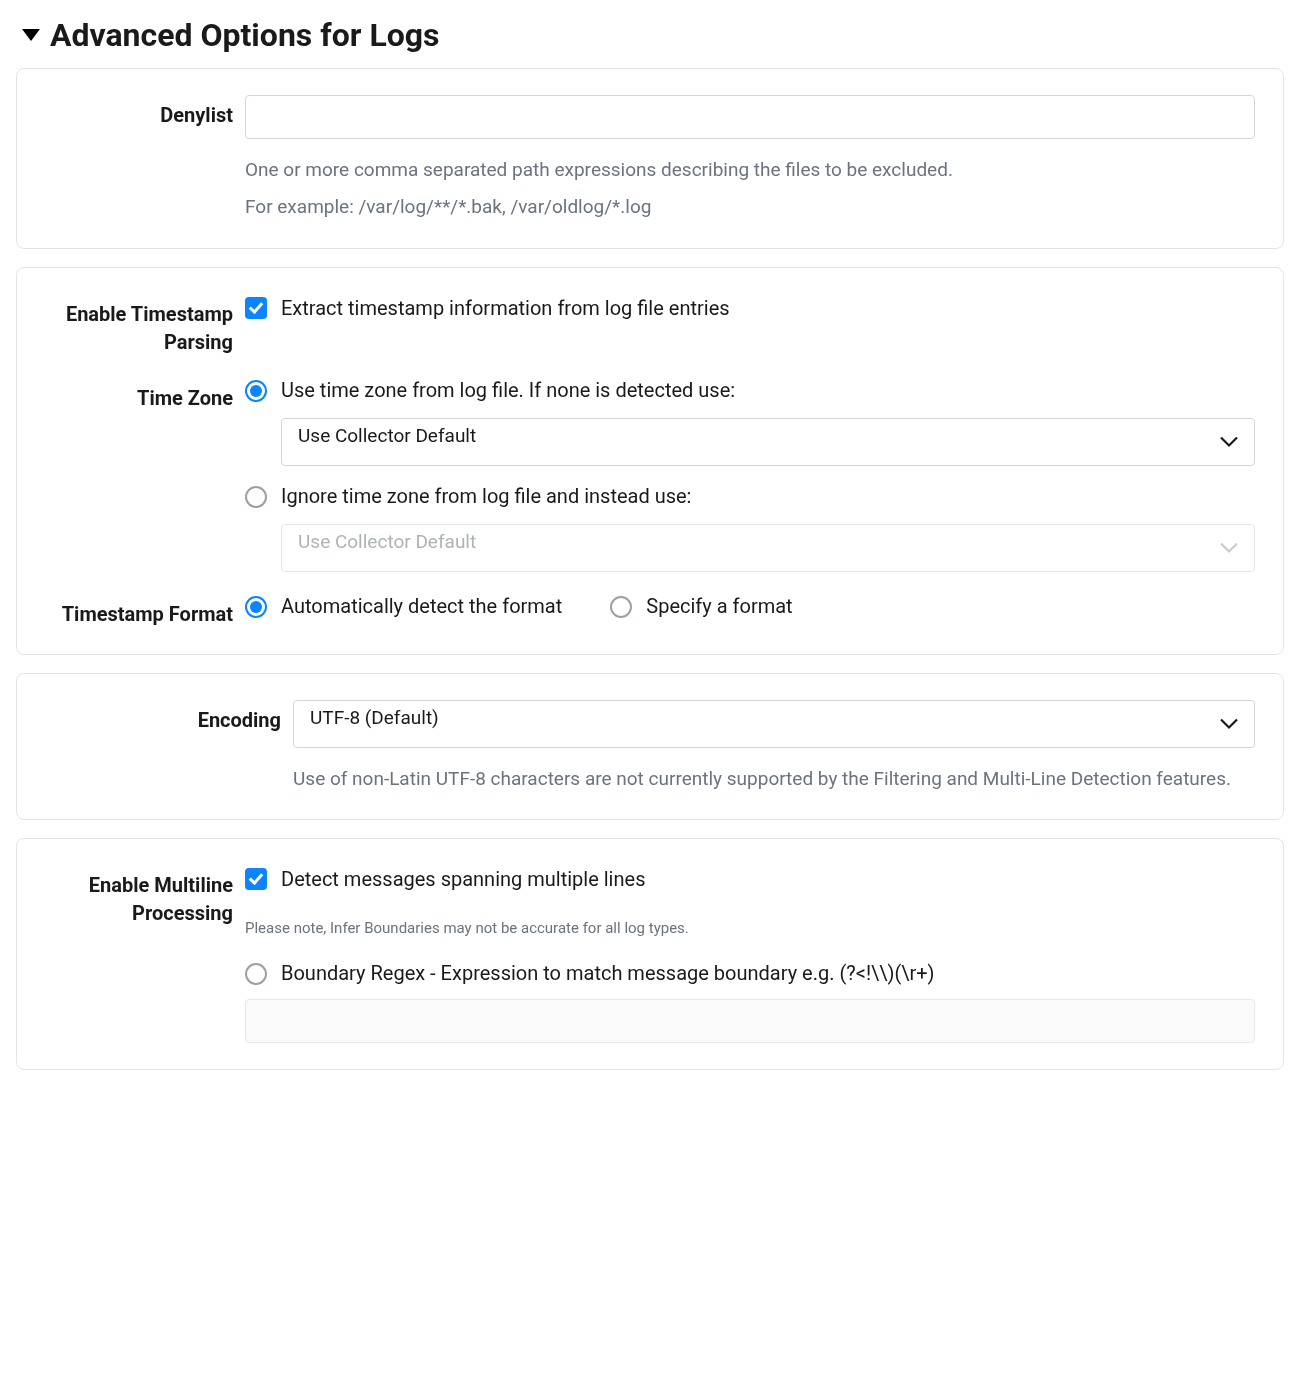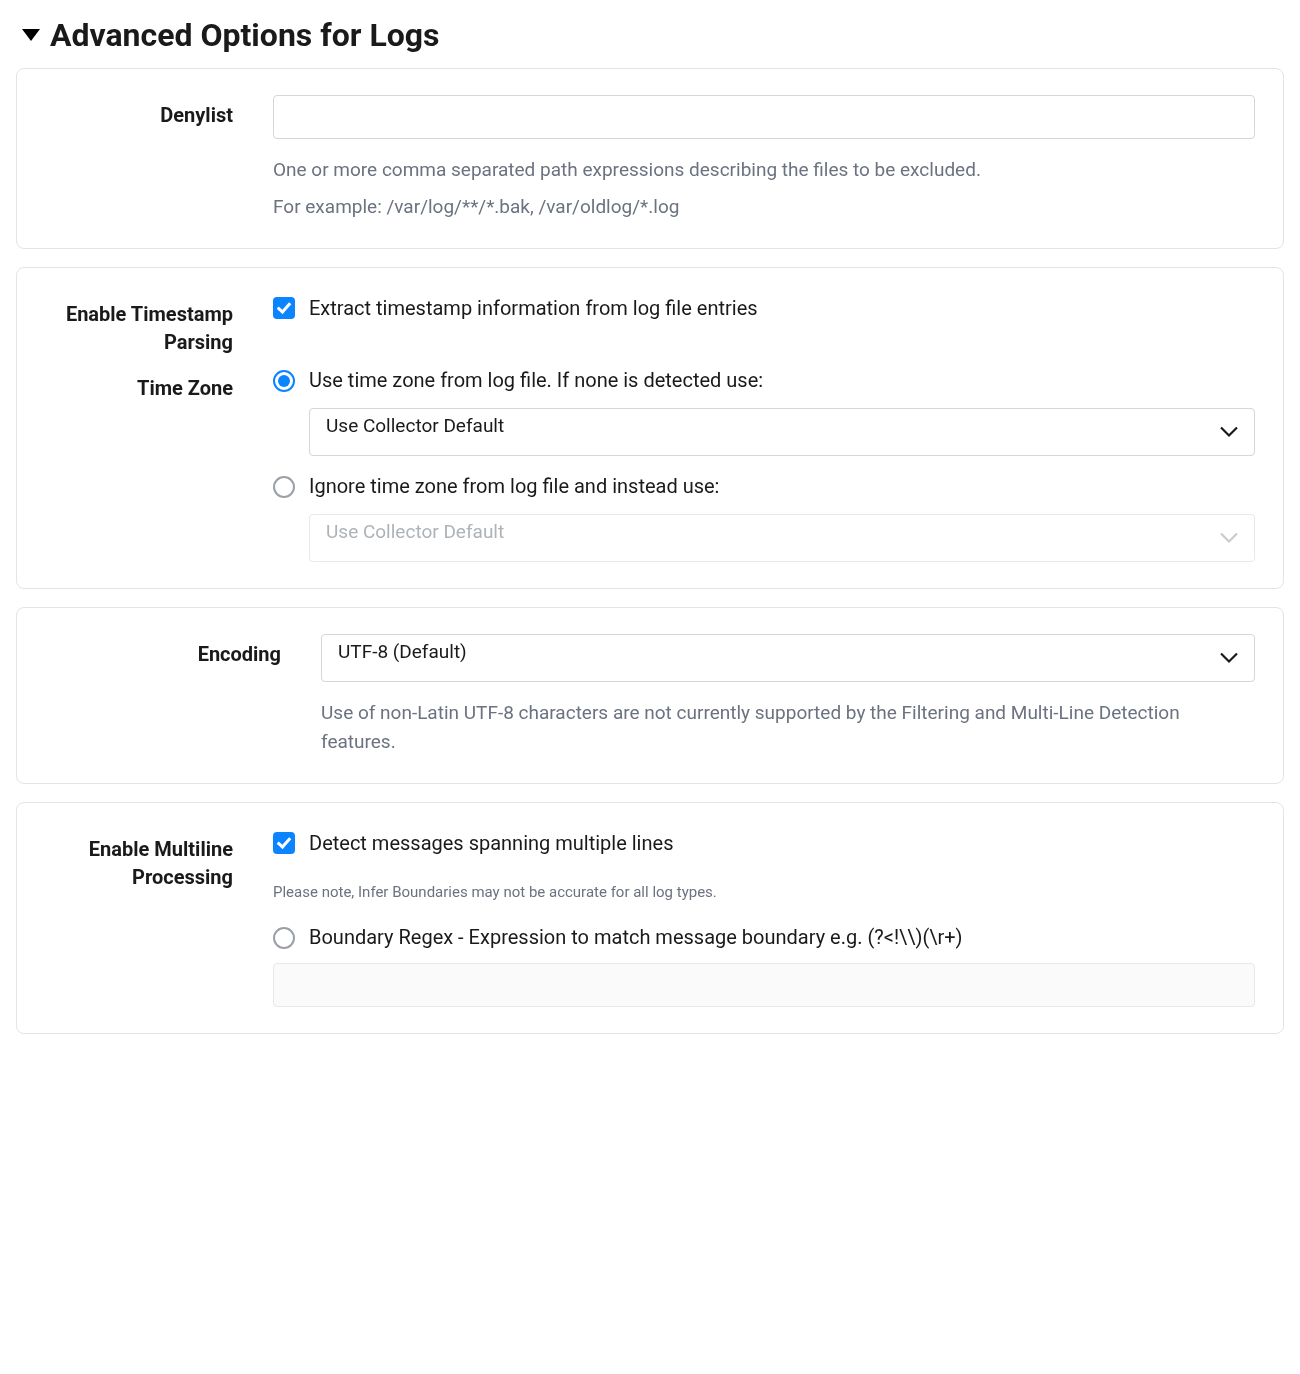--- a/index.html
+++ b/index.html
@@ -29,23 +29,23 @@
   }
   .panel {
     border: 1px solid #e4e4e4;
     border-radius: 8px;
     padding: 26px 28px 26px 16px;
     margin-bottom: 18px;
   }
   .row {
     display: flex;
     align-items: flex-start;
-    gap: 40px;
-  }
-  .row + .row { margin-top: 12px; }
+    gap: 12px;
+  }
+  .row + .row { margin-top: 22px; }
   .label-col {
     flex: 0 0 200px;
     text-align: right;
     font-weight: 700;
     font-size: 20px;
     padding-top: 6px;
     line-height: 1.4;
   }
   .control-col {
     flex: 1;
@@ -235,20 +235,35 @@
           <span class="chevron">
             <svg width="18" height="11" viewBox="0 0 18 11">
                 <path d="M1 1 L9 9 L17 1" fill="none" stroke="#c8ccd0" stroke-width="2.2"></path>
               </svg>
           </span>
         </div>
       </div>
     </div>
   </div>
 
+  <div class="row">
+    <div class="label-col">Timestamp Format</div>
+    <div class="control-col">
+      <div class="radio-group-h">
+        <div class="radio-line">
+          <span class="radio selected"></span>
+          <span>Automatically detect the format</span>
+        </div>
+        <div class="radio-line">
+          <span class="radio"></span>
+          <span>Specify a format</span>
+        </div>
+      </div>
+    </div>
+  </div>
 </div>
 
 <div class="panel">
   <div class="row">
     <div class="label-col" style="flex-basis:248px">Encoding</div>
     <div class="control-col">
       <div class="select">
         <span>UTF-8 (Default)</span>
         <span class="chevron">
           <svg width="18" height="11" viewBox="0 0 18 11">

